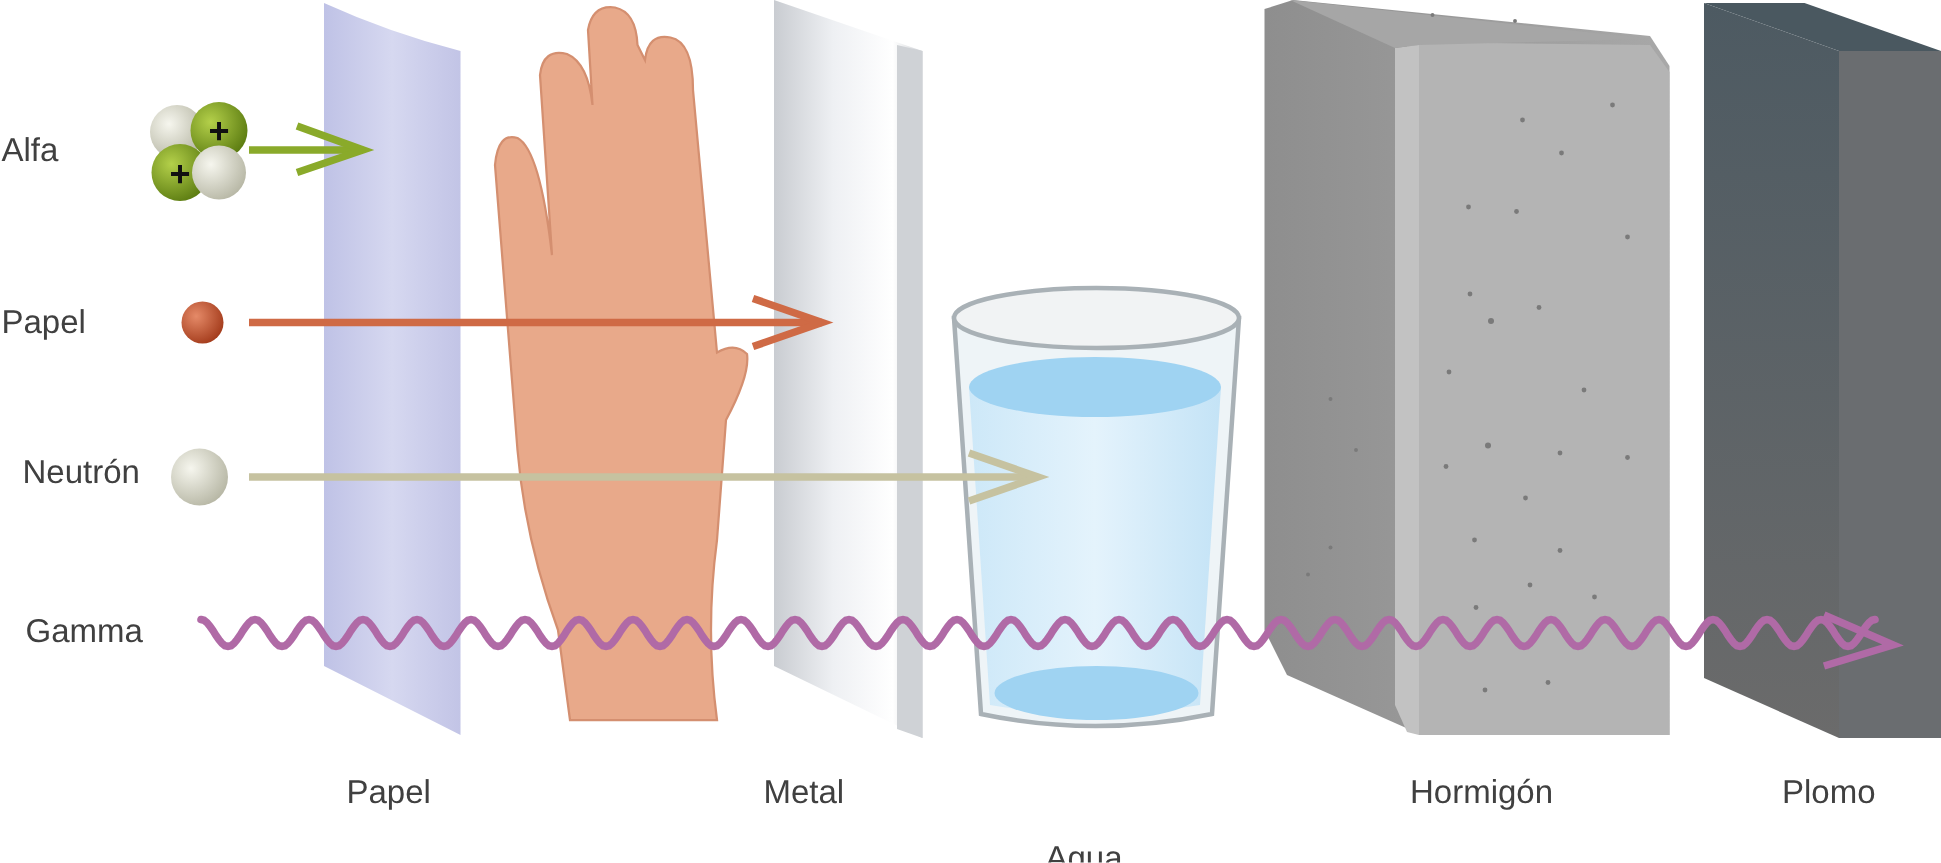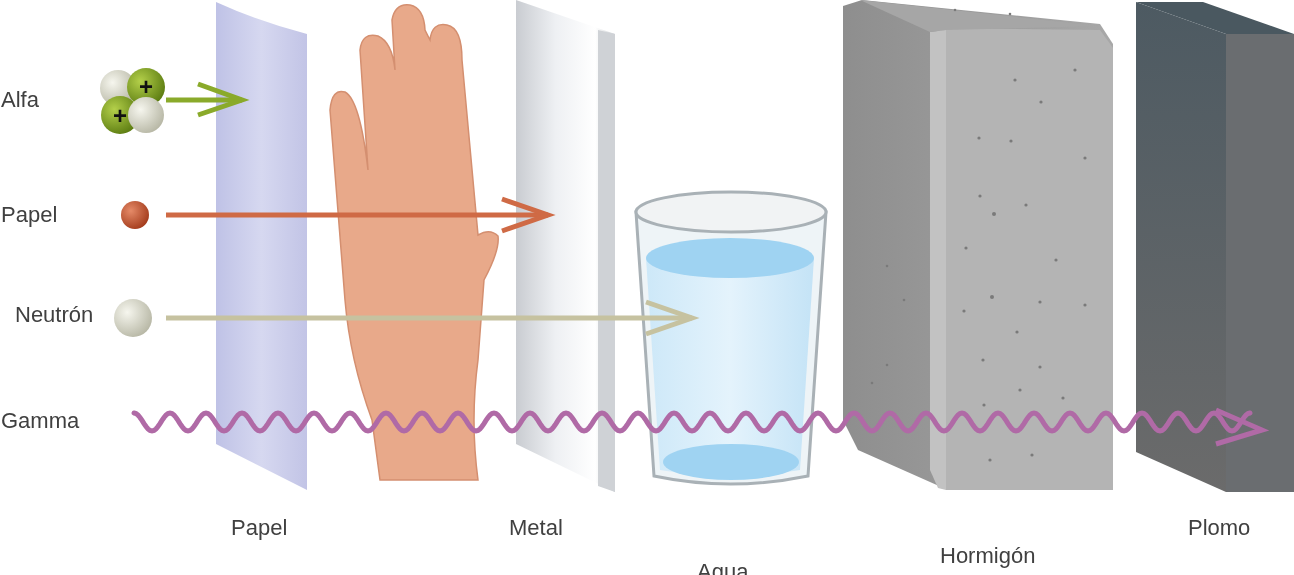--- a/index.html
+++ b/index.html
@@ -142,19 +142,19 @@
 
   <g stroke="#b06aa6" stroke-width="5" fill="none" stroke-linecap="round">
     <path id="gammaPath" d="M134,413.0 L136,413.5 L138,415.1 L140,417.5 L142,420.4 L144,423.6 L146,426.5 L148,428.9 L150,430.5 L152,431.0 L154,430.5 L156,428.9 L158,426.5 L160,423.6 L162,420.4 L164,417.5 L166,415.1 L168,413.5 L170,413.0 L172,413.5 L174,415.1 L176,417.5 L178,420.4 L180,423.6 L182,426.5 L184,428.9 L186,430.5 L188,431.0 L190,430.5 L192,428.9 L194,426.5 L196,423.6 L198,420.4 L200,417.5 L202,415.1 L204,413.5 L206,413.0 L208,413.5 L210,415.1 L212,417.5 L214,420.4 L216,423.6 L218,426.5 L220,428.9 L222,430.5 L224,431.0 L226,430.5 L228,428.9 L230,426.5 L232,423.6 L234,420.4 L236,417.5 L238,415.1 L240,413.5 L242,413.0 L244,413.5 L246,415.1 L248,417.5 L250,420.4 L252,423.6 L254,426.5 L256,428.9 L258,430.5 L260,431.0 L262,430.5 L264,428.9 L266,426.5 L268,423.6 L270,420.4 L272,417.5 L274,415.1 L276,413.5 L278,413.0 L280,413.5 L282,415.1 L284,417.5 L286,420.4 L288,423.6 L290,426.5 L292,428.9 L294,430.5 L296,431.0 L298,430.5 L300,428.9 L302,426.5 L304,423.6 L306,420.4 L308,417.5 L310,415.1 L312,413.5 L314,413.0 L316,413.5 L318,415.1 L320,417.5 L322,420.4 L324,423.6 L326,426.5 L328,428.9 L330,430.5 L332,431.0 L334,430.5 L336,428.9 L338,426.5 L340,423.6 L342,420.4 L344,417.5 L346,415.1 L348,413.5 L350,413.0 L352,413.5 L354,415.1 L356,417.5 L358,420.4 L360,423.6 L362,426.5 L364,428.9 L366,430.5 L368,431.0 L370,430.5 L372,428.9 L374,426.5 L376,423.6 L378,420.4 L380,417.5 L382,415.1 L384,413.5 L386,413.0 L388,413.5 L390,415.1 L392,417.5 L394,420.4 L396,423.6 L398,426.5 L400,428.9 L402,430.5 L404,431.0 L406,430.5 L408,428.9 L410,426.5 L412,423.6 L414,420.4 L416,417.5 L418,415.1 L420,413.5 L422,413.0 L424,413.5 L426,415.1 L428,417.5 L430,420.4 L432,423.6 L434,426.5 L436,428.9 L438,430.5 L440,431.0 L442,430.5 L444,428.9 L446,426.5 L448,423.6 L450,420.4 L452,417.5 L454,415.1 L456,413.5 L458,413.0 L460,413.5 L462,415.1 L464,417.5 L466,420.4 L468,423.6 L470,426.5 L472,428.9 L474,430.5 L476,431.0 L478,430.5 L480,428.9 L482,426.5 L484,423.6 L486,420.4 L488,417.5 L490,415.1 L492,413.5 L494,413.0 L496,413.5 L498,415.1 L500,417.5 L502,420.4 L504,423.6 L506,426.5 L508,428.9 L510,430.5 L512,431.0 L514,430.5 L516,428.9 L518,426.5 L520,423.6 L522,420.4 L524,417.5 L526,415.1 L528,413.5 L530,413.0 L532,413.5 L534,415.1 L536,417.5 L538,420.4 L540,423.6 L542,426.5 L544,428.9 L546,430.5 L548,431.0 L550,430.5 L552,428.9 L554,426.5 L556,423.6 L558,420.4 L560,417.5 L562,415.1 L564,413.5 L566,413.0 L568,413.5 L570,415.1 L572,417.5 L574,420.4 L576,423.6 L578,426.5 L580,428.9 L582,430.5 L584,431.0 L586,430.5 L588,428.9 L590,426.5 L592,423.6 L594,420.4 L596,417.5 L598,415.1 L600,413.5 L602,413.0 L604,413.5 L606,415.1 L608,417.5 L610,420.4 L612,423.6 L614,426.5 L616,428.9 L618,430.5 L620,431.0 L622,430.5 L624,428.9 L626,426.5 L628,423.6 L630,420.4 L632,417.5 L634,415.1 L636,413.5 L638,413.0 L640,413.5 L642,415.1 L644,417.5 L646,420.4 L648,423.6 L650,426.5 L652,428.9 L654,430.5 L656,431.0 L658,430.5 L660,428.9 L662,426.5 L664,423.6 L666,420.4 L668,417.5 L670,415.1 L672,413.5 L674,413.0 L676,413.5 L678,415.1 L680,417.5 L682,420.4 L684,423.6 L686,426.5 L688,428.9 L690,430.5 L692,431.0 L694,430.5 L696,428.9 L698,426.5 L700,423.6 L702,420.4 L704,417.5 L706,415.1 L708,413.5 L710,413.0 L712,413.5 L714,415.1 L716,417.5 L718,420.4 L720,423.6 L722,426.5 L724,428.9 L726,430.5 L728,431.0 L730,430.5 L732,428.9 L734,426.5 L736,423.6 L738,420.4 L740,417.5 L742,415.1 L744,413.5 L746,413.0 L748,413.5 L750,415.1 L752,417.5 L754,420.4 L756,423.6 L758,426.5 L760,428.9 L762,430.5 L764,431.0 L766,430.5 L768,428.9 L770,426.5 L772,423.6 L774,420.4 L776,417.5 L778,415.1 L780,413.5 L782,413.0 L784,413.5 L786,415.1 L788,417.5 L790,420.4 L792,423.6 L794,426.5 L796,428.9 L798,430.5 L800,431.0 L802,430.5 L804,428.9 L806,426.5 L808,423.6 L810,420.4 L812,417.5 L814,415.1 L816,413.5 L818,413.0 L820,413.5 L822,415.1 L824,417.5 L826,420.4 L828,423.6 L830,426.5 L832,428.9 L834,430.5 L836,431.0 L838,430.5 L840,428.9 L842,426.5 L844,423.6 L846,420.4 L848,417.5 L850,415.1 L852,413.5 L854,413.0 L856,413.5 L858,415.1 L860,417.5 L862,420.4 L864,423.6 L866,426.5 L868,428.9 L870,430.5 L872,431.0 L874,430.5 L876,428.9 L878,426.5 L880,423.6 L882,420.4 L884,417.5 L886,415.1 L888,413.5 L890,413.0 L892,413.5 L894,415.1 L896,417.5 L898,420.4 L900,423.6 L902,426.5 L904,428.9 L906,430.5 L908,431.0 L910,430.5 L912,428.9 L914,426.5 L916,423.6 L918,420.4 L920,417.5 L922,415.1 L924,413.5 L926,413.0 L928,413.5 L930,415.1 L932,417.5 L934,420.4 L936,423.6 L938,426.5 L940,428.9 L942,430.5 L944,431.0 L946,430.5 L948,428.9 L950,426.5 L952,423.6 L954,420.4 L956,417.5 L958,415.1 L960,413.5 L962,413.0 L964,413.5 L966,415.1 L968,417.5 L970,420.4 L972,423.6 L974,426.5 L976,428.9 L978,430.5 L980,431.0 L982,430.5 L984,428.9 L986,426.5 L988,423.6 L990,420.4 L992,417.5 L994,415.1 L996,413.5 L998,413.0 L1000,413.5 L1002,415.1 L1004,417.5 L1006,420.4 L1008,423.6 L1010,426.5 L1012,428.9 L1014,430.5 L1016,431.0 L1018,430.5 L1020,428.9 L1022,426.5 L1024,423.6 L1026,420.4 L1028,417.5 L1030,415.1 L1032,413.5 L1034,413.0 L1036,413.5 L1038,415.1 L1040,417.5 L1042,420.4 L1044,423.6 L1046,426.5 L1048,428.9 L1050,430.5 L1052,431.0 L1054,430.5 L1056,428.9 L1058,426.5 L1060,423.6 L1062,420.4 L1064,417.5 L1066,415.1 L1068,413.5 L1070,413.0 L1072,413.5 L1074,415.1 L1076,417.5 L1078,420.4 L1080,423.6 L1082,426.5 L1084,428.9 L1086,430.5 L1088,431.0 L1090,430.5 L1092,428.9 L1094,426.5 L1096,423.6 L1098,420.4 L1100,417.5 L1102,415.1 L1104,413.5 L1106,413.0 L1108,413.5 L1110,415.1 L1112,417.5 L1114,420.4 L1116,423.6 L1118,426.5 L1120,428.9 L1122,430.5 L1124,431.0 L1126,430.5 L1128,428.9 L1130,426.5 L1132,423.6 L1134,420.4 L1136,417.5 L1138,415.1 L1140,413.5 L1142,413.0 L1144,413.5 L1146,415.1 L1148,417.5 L1150,420.4 L1152,423.6 L1154,426.5 L1156,428.9 L1158,430.5 L1160,431.0 L1162,430.5 L1164,428.9 L1166,426.5 L1168,423.6 L1170,420.4 L1172,417.5 L1174,415.1 L1176,413.5 L1178,413.0 L1180,413.5 L1182,415.1 L1184,417.5 L1186,420.4 L1188,423.6 L1190,426.5 L1192,428.9 L1194,430.5 L1196,431.0 L1198,430.5 L1200,428.9 L1202,426.5 L1204,423.6 L1206,420.4 L1208,417.5 L1210,415.1 L1212,413.5 L1214,413.0 L1216,413.5 L1218,415.1 L1220,417.5 L1222,420.4 L1224,423.6 L1226,426.5 L1228,428.9 L1230,430.5 L1232,431.0 L1234,430.5 L1236,428.9 L1238,426.5 L1240,423.6 L1242,420.4 L1244,417.5 L1246,415.1 L1248,413.5 L1250,413.0 "></path>
     <polyline points="1216,410 1262,430 1216,444" stroke-linecap="butt"></polyline>
   </g>
 </svg>
 
 <div class="lbl" style="left:1px; top:87px;">Alfa</div>
 <div class="lbl" style="left:1px; top:202px;">Papel</div>
 <div class="lbl" style="left:15px; top:302px;">Neutrón</div>
-<div class="lbl" style="left:1px; top:408px;">Gamma</div>
+<div class="lbl" style="left:17px; top:408px;">Gamma</div>
 
 <div class="lbl" style="left:231px; top:515px;">Papel</div>
 <div class="lbl" style="left:509px; top:515px;">Metal</div>
 <div class="lbl" style="left:697px; top:515px;margin-top:44px;">Agua</div>
-<div class="lbl" style="left:940px; top:515px;margin-top:28px;">Hormigón</div>
+<div class="lbl" style="left:940px; top:515px;">Hormigón</div>
 <div class="lbl" style="left:1188px; top:515px;text-align:right;">Plomo</div>
 
 </body></html>

